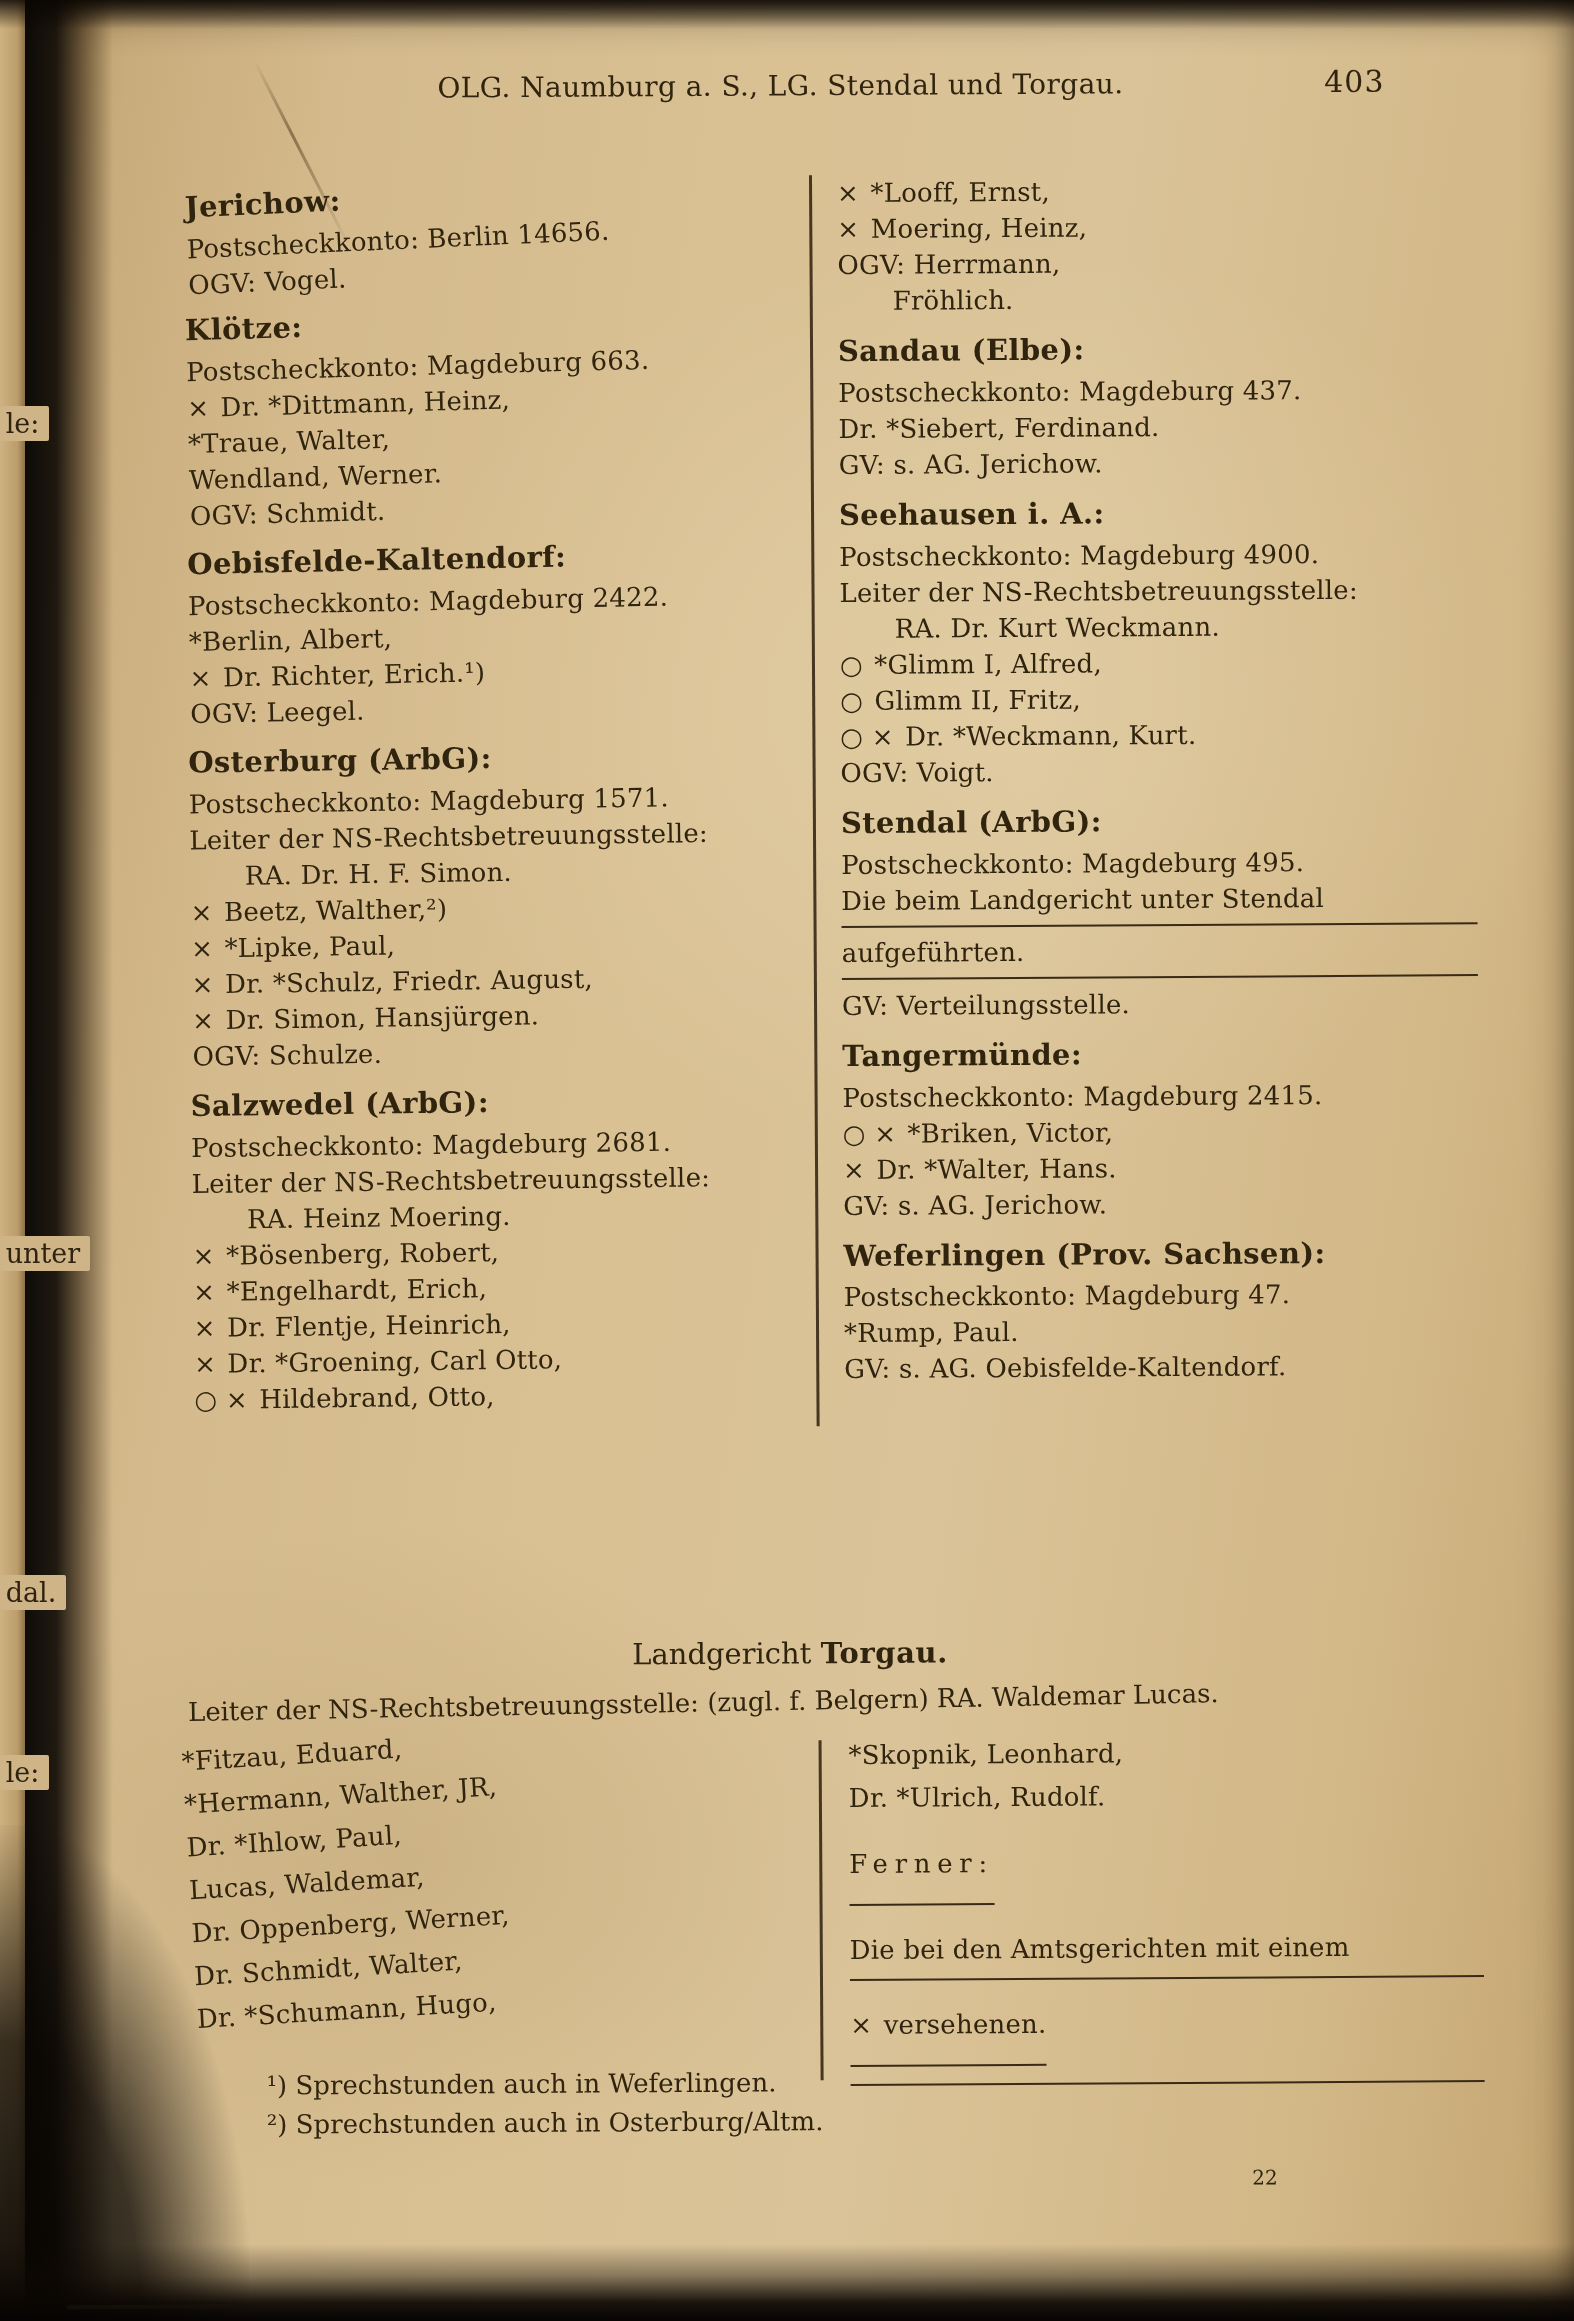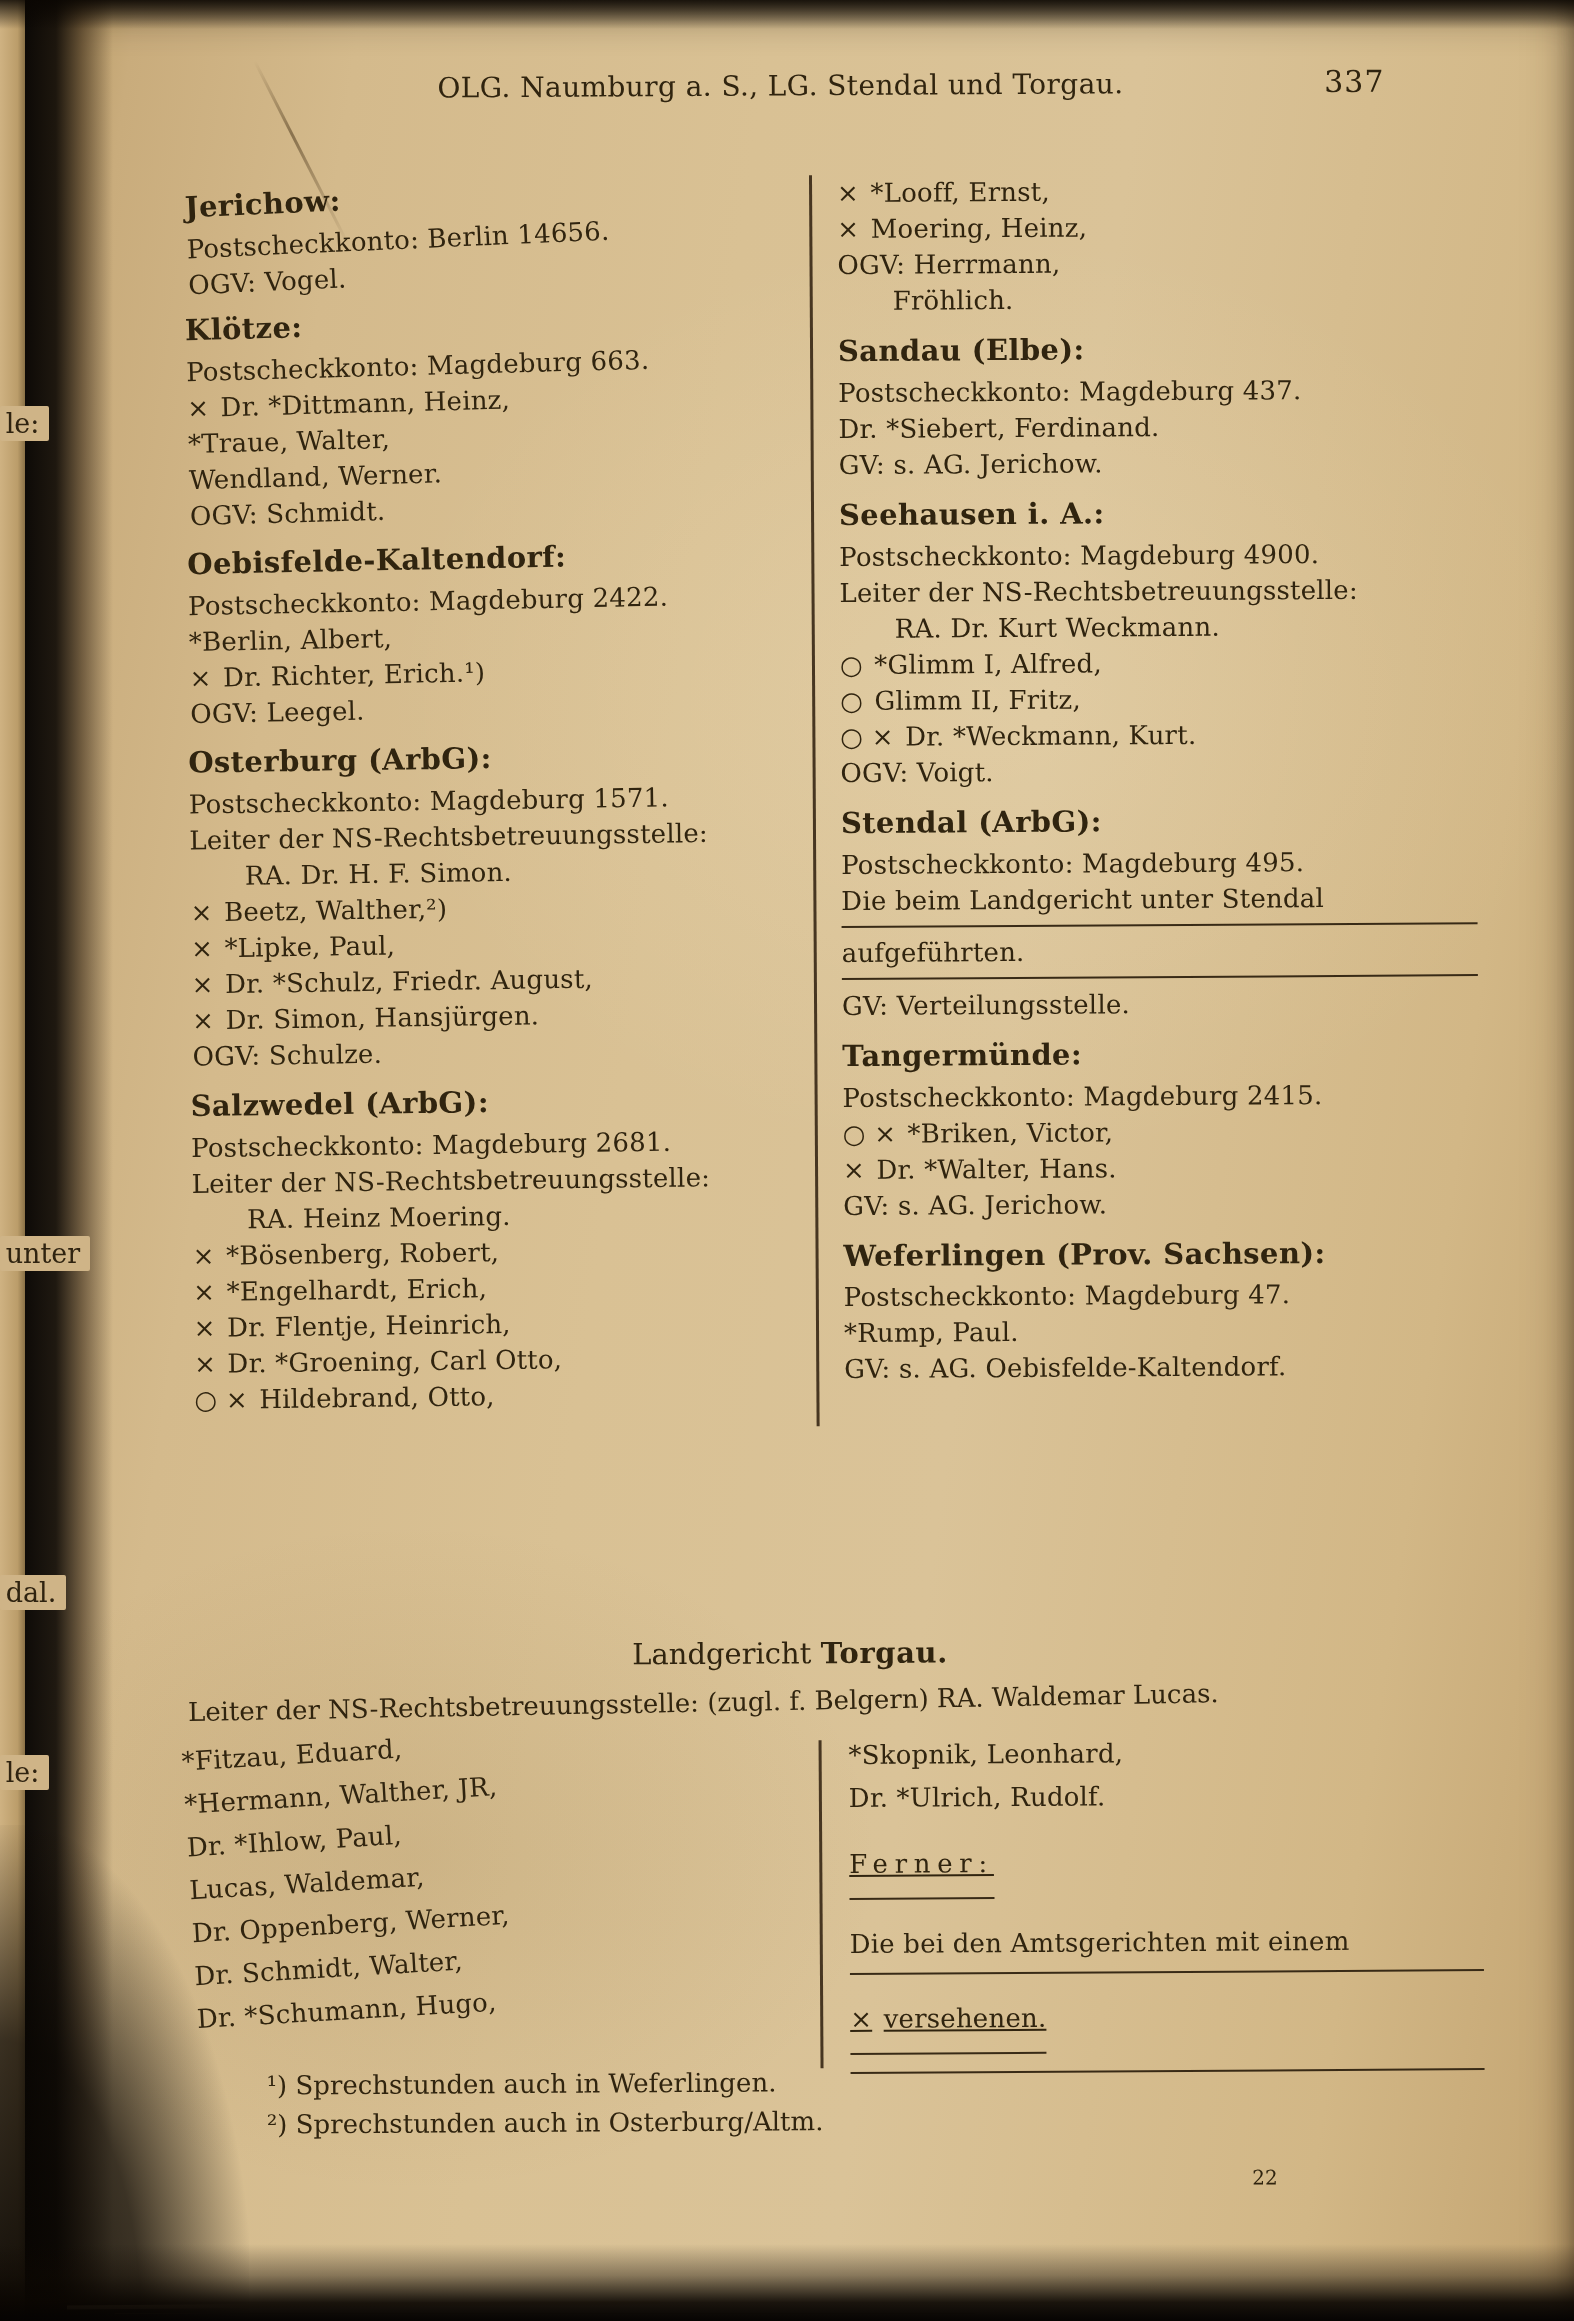--- a/index.html
+++ b/index.html
@@ -37,21 +37,21 @@
   .col-right{flex:1;padding-left:25px;padding-right:34px;}
 
   .entry-section{margin-bottom:14.3px;}
   .sec-heading{font-size:29px;font-weight:700;margin:15.3px 0 6.7px;letter-spacing:0.4px;white-space:nowrap;}
   .entry-section:first-child .sec-heading{margin-top:0;}
   .line{font-size:26px;line-height:36px;letter-spacing:0.2px;white-space:nowrap;}
   .indent{padding-left:55px;}
   .gap{margin-top:23px;}
   .marker{margin-right:11.5px;}
   .rule-full{border-bottom:2.9px solid #382a16;padding-bottom:6.7px;margin-bottom:7.6px;}
-  .u-inner{border-bottom:2.9px solid #382a16;padding-bottom:12px;display:inline-block;text-decoration:underline;}
+  .u-inner{border-bottom:2.9px solid #382a16;padding-bottom:18px;display:inline-block;}
   .spaced .u-inner{letter-spacing:6.7px;}
 
   
   .torgau{position:absolute;top:1636px;left:0;width:100%;}
   .torgau-title{text-align:center;font-size:29px;transform:translateX(-57px);white-space:nowrap;}
   .torgau-title b{font-weight:700;letter-spacing:0.6px;}
   .torgau-leader{margin-top:15.3px;padding-left:9.6px;font-size:26px;transform:rotate(-0.7deg);white-space:nowrap;}
   .torgau-cols{display:flex;margin-top:19px;align-items:stretch;}
   .torgau-left{width:640px;padding-left:3.8px;transform:rotate(-3deg);transform-origin:8% 10%;}
   .torgau-cols .divider{margin:5.7px 0;}
@@ -88,21 +88,21 @@
 
 <div class="book">
 
   <div class="paper">
     <div class="crease"></div>
 
     <div class="text-area">
 
       <header class="page-header">
         <span class="header-text">OLG. Naumburg a. S., LG. Stendal und Torgau.</span>
-        <span class="page-number">337</span>
+        <span class="page-number">403</span>
       </header>
 
       <div class="main-cols">
         <div class="col col-left" id="col-left">
             <section class="entry-section" style="transform: rotate(-2.2deg);">
               <div class="sec-heading">Jerichow:</div>
               <div class="line"><span class="line-inner"><span>Postscheckkonto: Berlin 14656.</span></span></div>
               <div class="line"><span class="line-inner"><span>OGV: Vogel.</span></span></div>
             </section>
             <section class="entry-section" style="transform: rotate(-1.2deg);">

